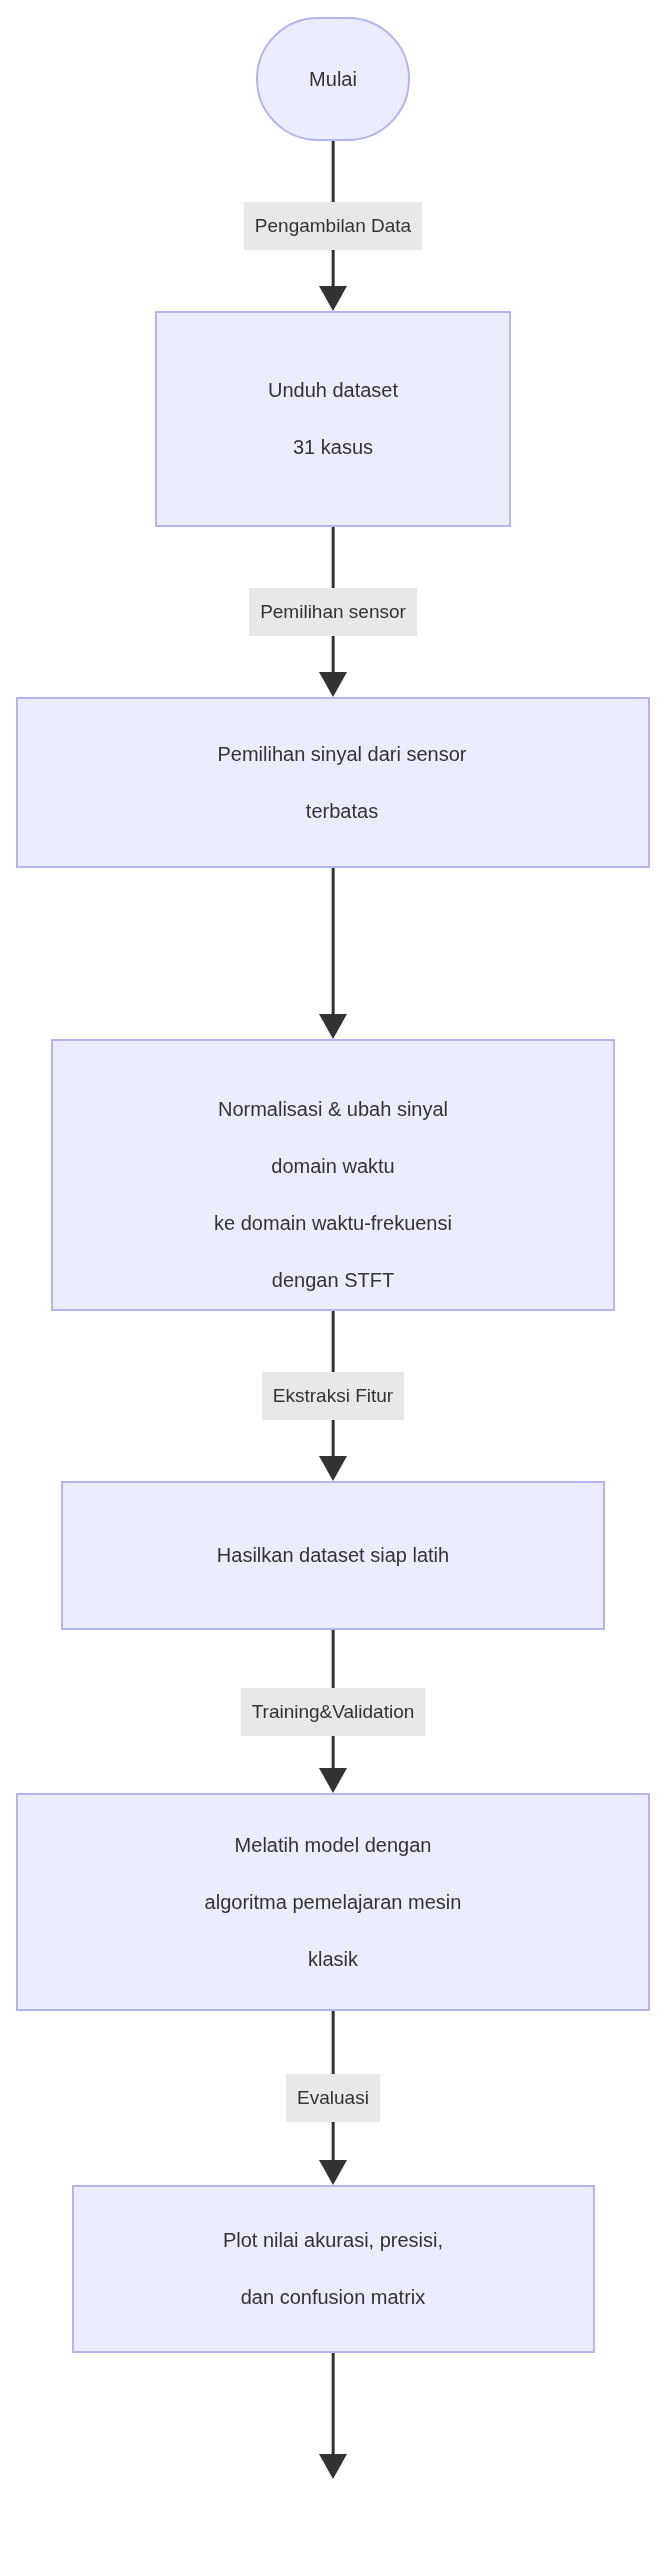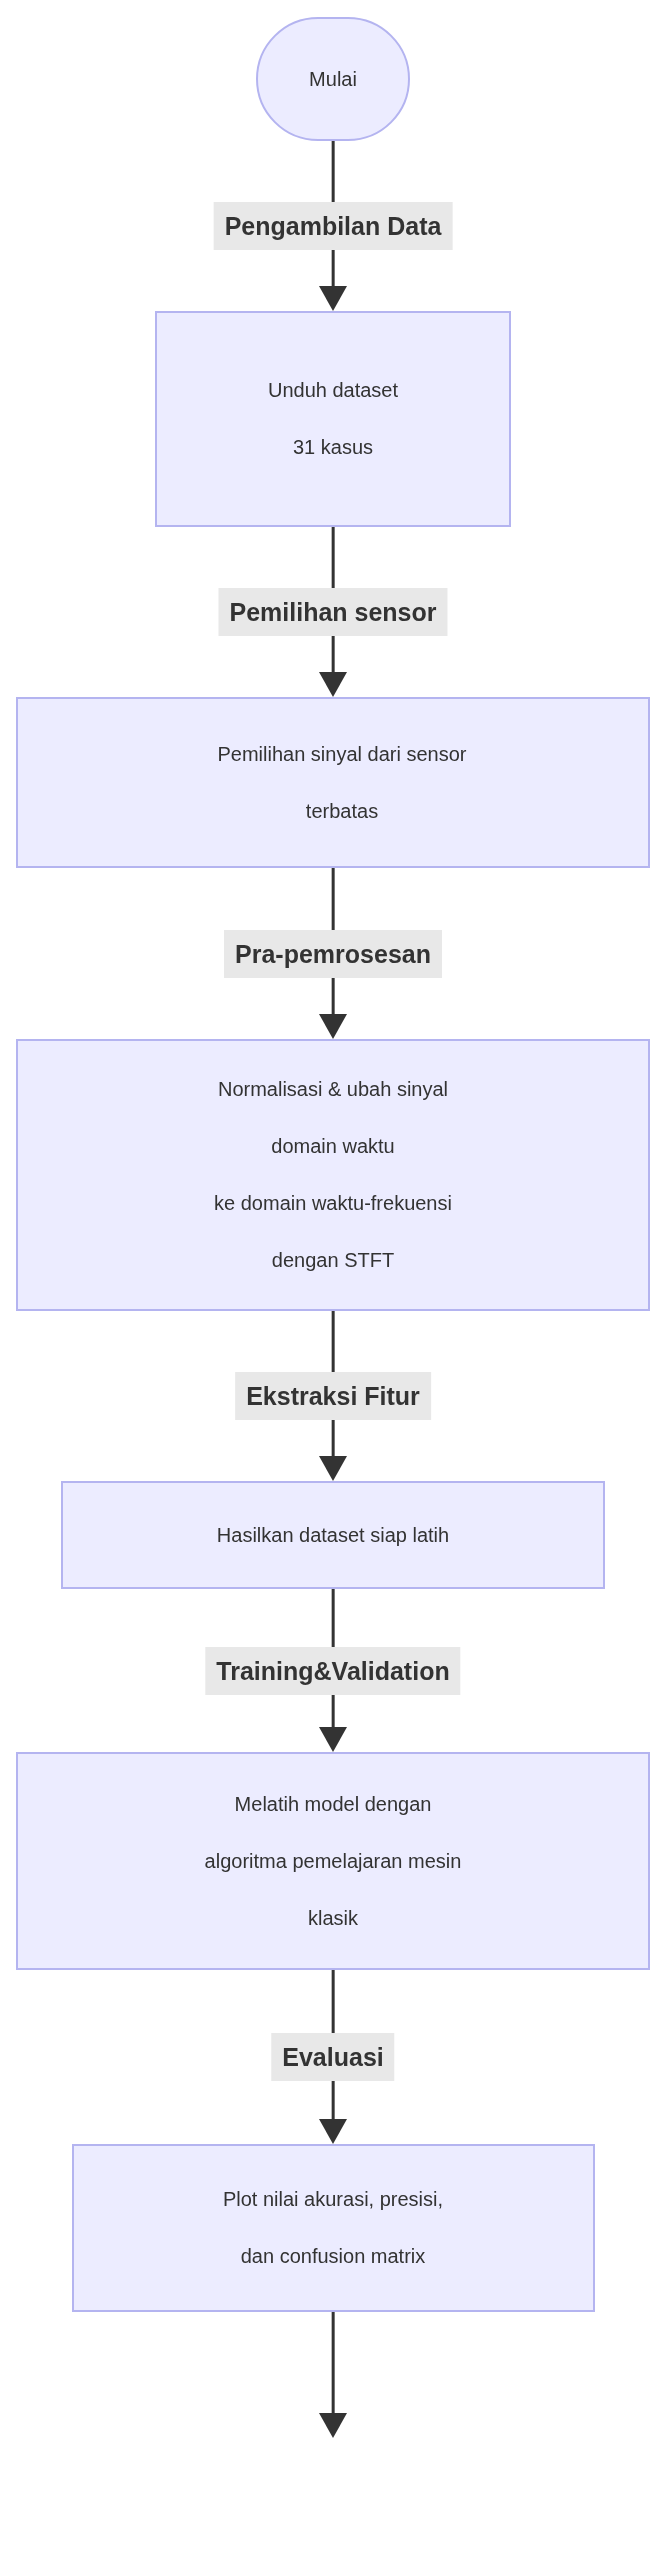--- a/index.html
+++ b/index.html
@@ -36,22 +36,22 @@
     border: 2px solid var(--node-border);
     font-size: 20px;
     line-height: 57px;
     white-space: pre-line;
     flex: none;
   }
   .node.stadium { border-radius: 62px; }
   .n-start { width: 154px; height: 124px; }
   .n-download { width: 356px; height: 216px; }
   .n-sensor { width: 634px; height: 171px; padding-left: 18px; }
-  .n-preprocess { width: 634px; height: 272px; }
-  .n-dataset { width: 544px; height: 108px; }
+  .n-preprocess { width: 564px; height: 272px; align-items: flex-end; }
+  .n-dataset { width: 544px; height: 149px; }
   .n-train { width: 634px; height: 218px; }
   .n-plot { width: 523px; height: 168px; }
   .n-end { width: 185px; height: 124px; }
 
   .conn {
     position: relative;
     width: 100%;
     flex: none;
   }
   .c1 { height: 170px; }
@@ -82,25 +82,24 @@
     border-right: 14.8px solid transparent;
     border-top: 25.5px solid var(--arrow);
   }
   .edge-label {
     position: absolute;
     left: 50%;
     top: 50%;
     transform: translate(-50%, -50%);
     background: var(--edge-label-bg);
     padding: 8px 11px;
-    font-size: 25px;
+    font-size: 19px;
     line-height: 32px;
     white-space: nowrap;
     color: var(--text);
-    font-weight: bold;
   }
   .edge-label:empty { display: none; }
 </style>
 </head>
 <body>
 
 <div class="canvas">
   <div class="flowchart">
 
     <div class="node stadium n-start">
@@ -125,21 +124,20 @@
     </div>
 
     <div class="node n-sensor">
       <span>Pemilihan sinyal dari sensor
 terbatas</span>
     </div>
 
     <div class="conn c3">
       <div class="edge-line"></div>
       <div class="arrowhead"></div>
-      <span class="edge-label">Pra-pemrosesan</span>
     </div>
 
     <div class="node n-preprocess">
       <span>Normalisasi &amp; ubah sinyal
 domain waktu
 ke domain waktu-frekuensi
 dengan STFT</span>
     </div>
 
     <div class="conn c4">

